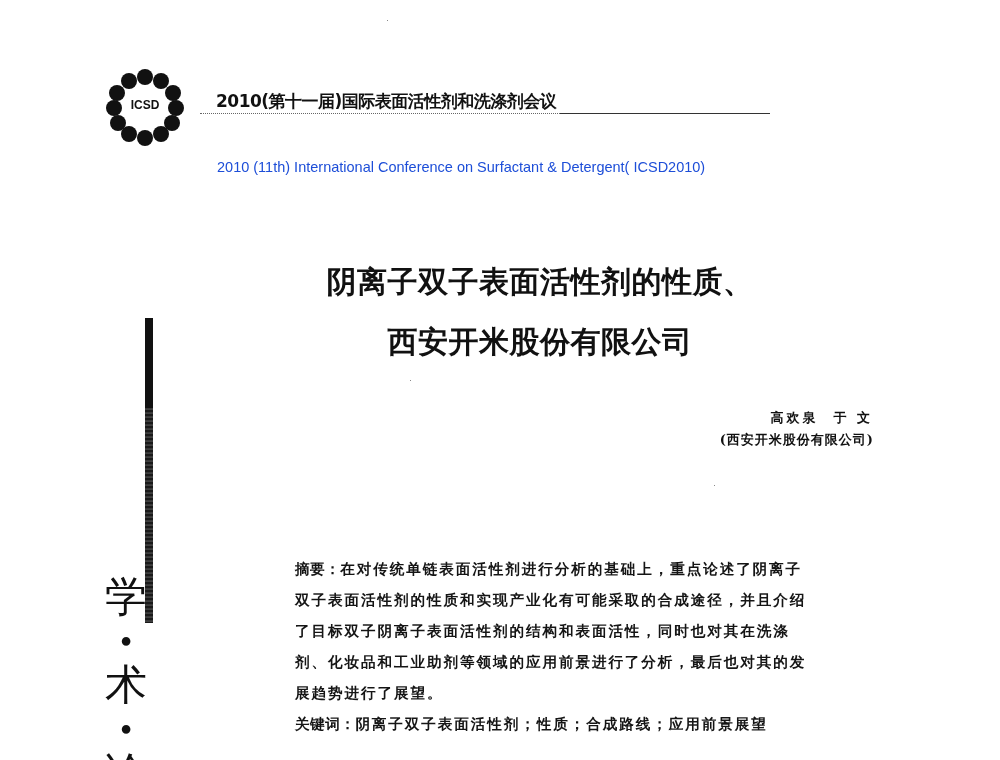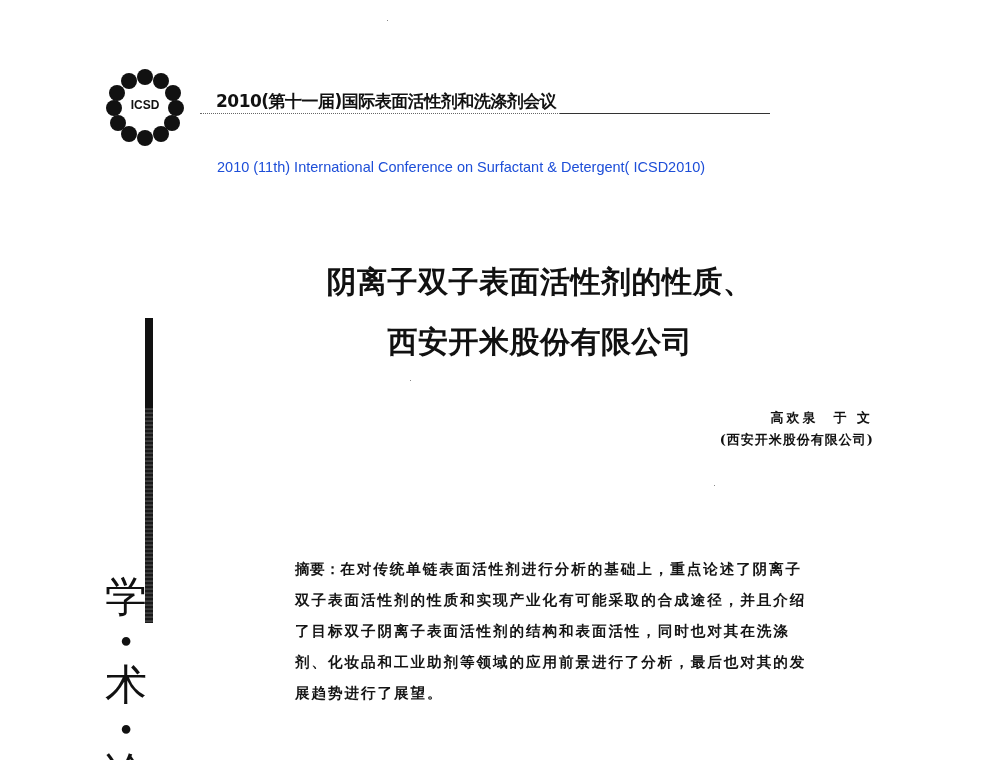--- a/index.html
+++ b/index.html
@@ -121,17 +121,20 @@
 <div class="abs side-label">
   <span class="side-char">学</span>
   <span class="side-dot">•</span>
   <span class="side-char">术</span>
   <span class="side-dot">•</span>
   <span class="side-char">论</span>
 </div>
 
 <div class="abs abstract">
   <span class="lbl">摘要：</span><span>在对传统单链表面活性剂进行分析的基础上，重点论述了阴离子双子表面活性剂的性质和实现产业化有可能采取的合成途径，并且介绍了目标双子阴离子表面活性剂的结构和表面活性，同时也对其在洗涤剂、化妆品和工业助剂等领域的应用前景进行了分析，最后也对其的发展趋势进行了展望。</span>
+  <span class="kw-block">
+    <span class="lbl">关键词：</span><span>阴离子双子表面活性剂；性质；合成路线；应用前景展望</span>
+  </span>
 </div>
 
 <div class="speck" style="left:387px;top:20px;"></div>
 <div class="speck" style="left:410px;top:380px;"></div>
 <div class="speck" style="left:714px;top:485px;"></div>
 
 </body></html>

